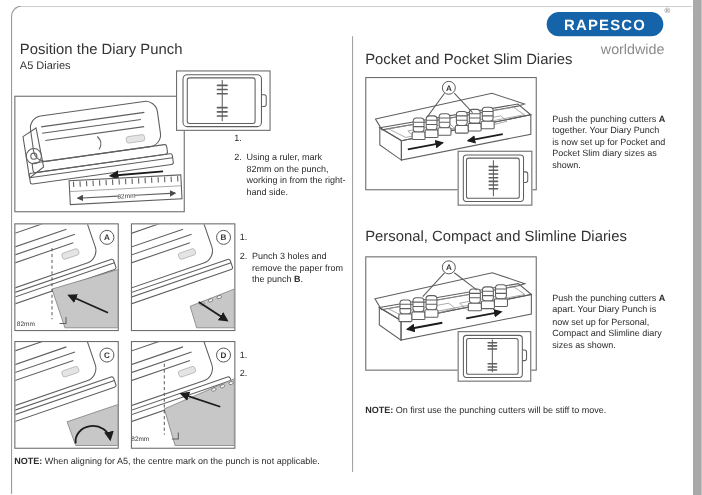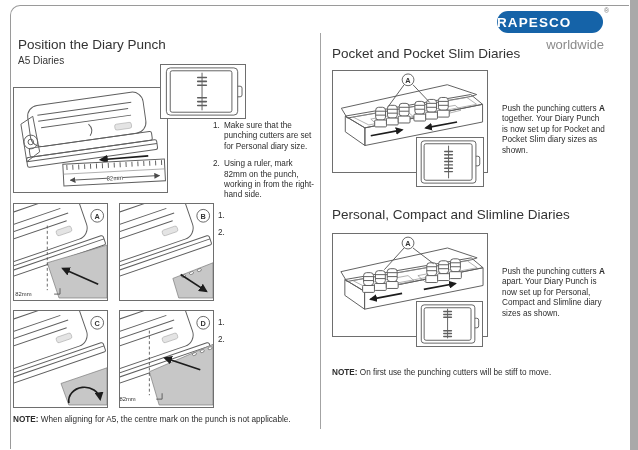--- a/index.html
+++ b/index.html
@@ -19,21 +19,21 @@
   .steps{position:absolute}
   .step{display:flex;margin-bottom:7px}
   .step .num{flex:0 0 11px;width:11px}
   .step .txt{flex:1}
   .note{position:absolute;font-size:8.2px;line-height:1.25}
   .para{position:absolute}
 
   .frame{position:absolute;border:1px solid #6e6e6e;background:#fff}
 
   .logo{position:absolute;left:497px;top:11px;width:106px;height:22px;background:#1563a8;
-    border-radius:11px;display:flex;align-items:center;justify-content:flex-start}
+    border-radius:11px;display:flex;align-items:center;justify-content:center}
   .logo span{color:#fff;font-weight:bold;font-size:13.5px;letter-spacing:1.1px}
   .reg{position:absolute;left:604px;top:7px;font-size:7px;color:#777}
   .tagline{position:absolute;left:497px;top:37px;width:107px;text-align:right;font-size:13px;color:#8b8b8b}
 
   svg{display:block;width:100%;height:100%}
   svg .ln{stroke:#5f5f5f;fill:none;stroke-width:1}
   svg .lnf{stroke:#5f5f5f;fill:#fff;stroke-width:1}
   svg .thin{stroke:#909090;fill:none;stroke-width:0.7}
   svg .paper{fill:#c7c7c7;stroke:#7a7a7a;stroke-width:0.7}
   svg .arrow{stroke:#1c1c1c;stroke-width:1.7;fill:none}
@@ -114,21 +114,20 @@
             <line x1="37.5" y1="38" x2="46.5" y2="38"></line>
             <line x1="37.5" y1="42" x2="46.5" y2="42"></line>
         </g>
       </g>
     </svg>
   </div>
 
   <div class="steps body-text" style="left:213px;top:121px;width:103px">
     <div class="step">
       <span class="num">1.</span>
-      <span class="txt">Make sure that the punching cutters are set for Personal diary size.</span>
     </div>
     <div class="step">
       <span class="num">2.</span>
       <span class="txt">Using a ruler, mark 82mm on the punch, working in from the right-hand side.</span>
     </div>
   </div>
 
   <div class="frame" style="left:13px;top:203px;width:95px;height:98px">
     <svg viewBox="0 0 95 98">
       <defs>
@@ -182,20 +181,21 @@
       <text class="badge-t" x="85" y="14.8">B</text>
     </svg>
   </div>
 
   <div class="steps body-text" style="left:218px;top:211px;width:100px">
     <div class="step">
       <span class="num">1.</span>
     </div>
     <div class="step">
       <span class="num">2.</span>
+      <span class="txt"><span>Punch 3 holes and remove the paper from the punch </span><b>B</b><span>.</span></span>
     </div>
   </div>
 
   <div class="frame" style="left:13px;top:310px;width:95px;height:98px">
     <svg viewBox="0 0 95 98">
       <defs>
           <marker id="ah-c" markerUnits="userSpaceOnUse" markerWidth="9" markerHeight="9" refX="7" refY="4.5" orient="auto">
             <path d="M0,0 L9,4.5 L0,9 Z" fill="#1c1c1c"></path>
           </marker>
         </defs>

